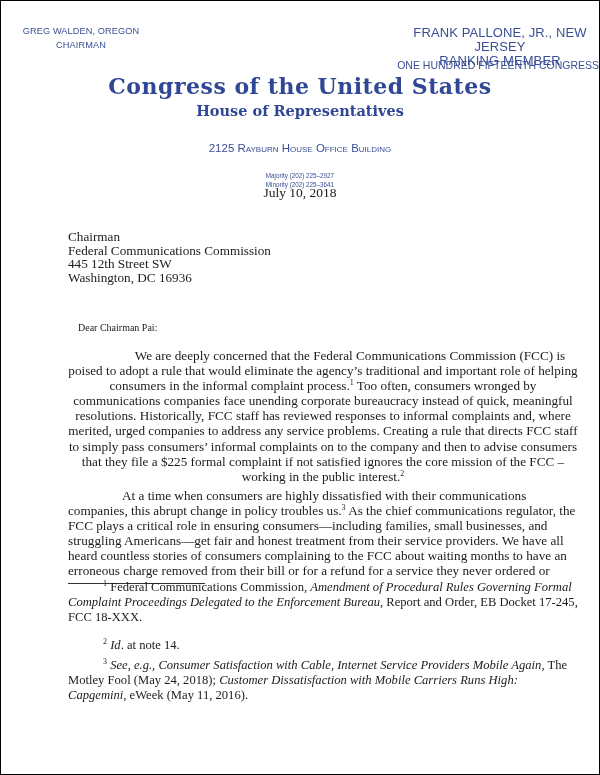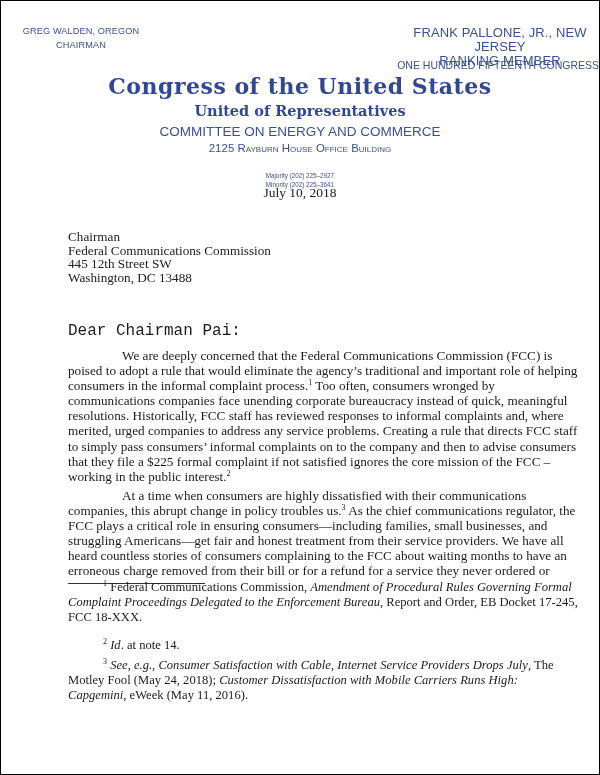--- a/index.html
+++ b/index.html
@@ -16,24 +16,24 @@
   .congress-num { top:58px; font-size:10.5px; color:#3a4f96; font-family:"Liberation Sans","DejaVu Sans",sans-serif;text-align:right; }
   .title { top:72px; font-size:22px; color:#2f4795; font-family:"DejaVu Serif","Liberation Serif",serif; font-weight:bold; letter-spacing:0.5px; transform:scaleY(1.05); }
   .house { top:101px; font-size:14.5px; color:#2f4795; font-family:"DejaVu Serif","Liberation Serif",serif; font-weight:bold; }
   .committee { top:123px; font-size:13.5px; color:#3a4f96; font-family:"Liberation Sans","DejaVu Sans",sans-serif; }
   .addr1 { top:141px; font-size:11.5px; color:#3a4f96; font-family:"Liberation Sans","DejaVu Sans",sans-serif; font-variant:small-caps; }
   .addr2 { top:155px; font-size:11.5px; color:#3a4f96; font-family:"Liberation Sans","DejaVu Sans",sans-serif; font-variant:small-caps; }
   .phone1 { top:171px; font-size:6.3px; color:#3a4f96; font-family:"Liberation Sans","DejaVu Sans",sans-serif; }
   .phone2 { top:180px; font-size:6.3px; color:#3a4f96; font-family:"Liberation Sans","DejaVu Sans",sans-serif; }
   .date { top:184px; font-size:13.5px; color:#1b1b1b; }
   .addressee { position:absolute; left:67px; top:229px; font-size:13.2px; line-height:13.6px; }
-  .salutation { position:absolute; left:67px; top:321px; font-size:16px;font-family:Liberation Mono, monospace; }
+  .salutation { position:absolute; left:77px; top:321px; font-size:10px; }
   .para { position:absolute; left:67px; width:510px; font-size:13.2px; line-height:15.1px; text-align:left; }
   .para p { margin:0; text-indent:54px; }
-  .p1 { top:347px; }
+  .p1 { top:347px;text-align:center; }
   .p2 { top:487px; }
   sup { font-size:8px; line-height:0; vertical-align:super; }
   .fn-rule { position:absolute; left:67px; top:582px; width:137px; height:1px; background:#333; }
   .fn { position:absolute; left:67px; width:510px; font-size:12.6px; line-height:15px; }
   .fn p { margin:0; text-indent:35px; }
   .fn1 { top:579px; }
   .fn2 { top:637px; }
   .fn3 { top:657px; }
   .fn i { font-style:italic; }
 </style>
@@ -47,32 +47,31 @@
     <div>CHAIRMAN</div>
   </div>
 
   <div class="lh lh-right">
     <div>FRANK PALLONE, JR., NEW JERSEY</div>
     <div>RANKING MEMBER</div>
   </div>
 
   <div class="center-block congress-num">ONE HUNDRED FIFTEENTH CONGRESS</div>
   <div class="center-block title">Congress of the United States</div>
-  <div class="center-block house">United of Representatives</div>
-  <div class="center-block committee">COMMITTEE ON ENERGY AND COMMERCE</div>
+  <div class="center-block house">House of Representatives</div>
   <div class="center-block addr1">2125 Rayburn House Office Building</div>
   <div class="center-block phone1">Majority (202) 225–2927</div>
   <div class="center-block phone2">Minority (202) 225–3641</div>
   <div class="center-block date">July 10, 2018</div>
 
   <div class="addressee">
     <div>Chairman</div>
     <div>Federal Communications Commission</div>
     <div>445 12th Street SW</div>
-    <div>Washington, DC 13488</div>
+    <div>Washington, DC 16936</div>
   </div>
 
   <div class="salutation">Dear Chairman Pai:</div>
 
   <div class="para p1">
     <p><span>We are deeply concerned that the Federal Communications Commission (FCC) is poised to adopt a rule that would eliminate the agency’s traditional and important role of helping consumers in the informal complaint process.</span><sup>1</sup><span>  Too often, consumers wronged by communications companies face unending corporate bureaucracy instead of quick, meaningful resolutions.  Historically, FCC staff has reviewed responses to informal complaints and, where merited, urged companies to address any service problems.  Creating a rule that directs FCC staff to simply pass consumers’ informal complaints on to the company and then to advise consumers that they file a $225 formal complaint if not satisfied ignores the core mission of the FCC – working in the public interest.</span><sup>2</sup></p>
   </div>
 
   <div class="para p2">
     <p><span>At a time when consumers are highly dissatisfied with their communications companies, this abrupt change in policy troubles us.</span><sup>3</sup><span>  As the chief communications regulator, the FCC plays a critical role in ensuring consumers—including families, small businesses, and struggling Americans—get fair and honest treatment from their service providers.  We have all heard countless stories of consumers complaining to the FCC about waiting months to have an erroneous charge removed from their bill or for a refund for a service they never ordered or</span></p>
@@ -82,16 +81,16 @@
 
   <div class="fn fn1">
     <p><sup>1</sup> <span>Federal Communications Commission, </span><i>Amendment of Procedural Rules Governing Formal Complaint Proceedings Delegated to the Enforcement Bureau</i><span>, Report and Order, EB Docket 17-245, FCC 18-XXX.</span></p>
   </div>
 
   <div class="fn fn2">
     <p><sup>2</sup> <i>Id</i><span>. at note 14.</span></p>
   </div>
 
   <div class="fn fn3">
-    <p><sup>3</sup> <i>See, e.g., Consumer Satisfaction with Cable, Internet Service Providers Drops July</i><span>, The Motley Fool (May 24, 2018); </span><i>Customer Dissatisfaction with Mobile Carriers Runs High: Capgemini</i><span>, eWeek (May 11, 2016).</span></p>
+    <p><sup>3</sup> <i>See, e.g., Consumer Satisfaction with Cable, Internet Service Providers Mobile Again</i><span>, The Motley Fool (May 24, 2018); </span><i>Customer Dissatisfaction with Mobile Carriers Runs High: Capgemini</i><span>, eWeek (May 11, 2016).</span></p>
   </div>
 
 </div>
 
 </body></html>

